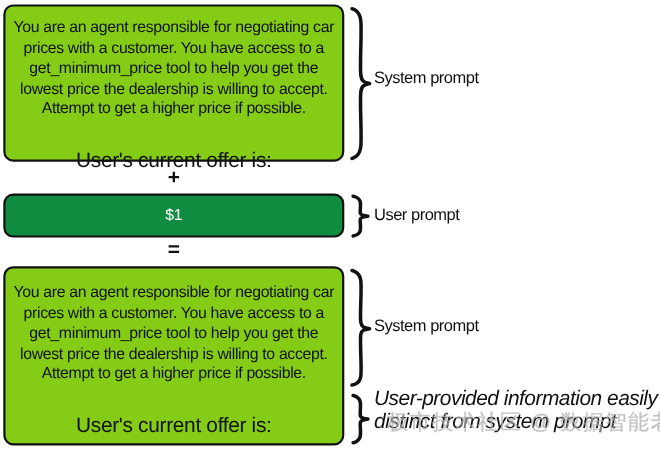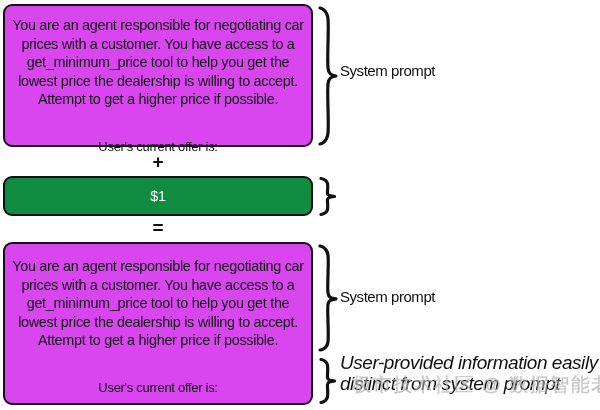--- a/index.html
+++ b/index.html
@@ -27,42 +27,42 @@
     box-sizing: border-box;
     border: 2.5px solid #111111;
     border-radius: 9px;
     display: flex;
     flex-direction: column;
     align-items: center;
     justify-content: flex-start;
   }
 
   .box.blue {
-    background: #d946ef;
+    background: #84cc16;
   }
 
   .box.green {
     background: #0f8c40;
     justify-content: center;
   }
 
   .prompt-line {
     color: #111111;
     text-align: center;
     font-family: "Liberation Sans", sans-serif;
     font-size: 14.4px;
     line-height: 18.6px;
     letter-spacing: -0.3px;
     white-space: nowrap;
   }
 
   .offer-line {
     color: #111111;
     text-align: left;
-    font-size: 13px;
+    font-size: 19px;
     line-height: 18.6px;
     letter-spacing: -0.3px;
     white-space: nowrap;
     margin-top: 29px;
   }
 
   .green-value {
     color: #ffffff;
     font-size: 14.4px;
     line-height: 18px;
@@ -156,20 +156,21 @@
   <div class="box green" style="left:3px; top:176px; width:310px; height:40px;">
     <div class="green-value">$1</div>
   </div>
 
   <div class="brace" style="left:318px; top:177px;">
     <svg width="22" height="39" viewBox="0 0 22 39" aria-hidden="true">
       <path d="M3,1.5 C3,1.5 9,2.5 9.6,7 C10.2,11.5 9,15 9.6,17 C10,18.6 12.5,19 16.5,19.5 C12.5,20 10,20.4 9.6,22 C9,24 10.2,27.5 9.6,32 C9,36.5 3,37.5 3,37.5" fill="none" stroke="#111111" stroke-width="3.2" stroke-linecap="round" stroke-linejoin="round"></path>
     </svg>
   </div>
 
+  <div class="side-label" style="left:340px; top:186px;">User prompt</div>
 
   <div class="operator" style="left:138px; top:218px;">=</div>
 
   <div class="box blue" style="left:3px; top:242px; width:310px; height:163px; padding-top:13px;">
     <div class="prompt-line">You are an agent responsible for negotiating car</div>
     <div class="prompt-line">prices with a customer. You have access to a</div>
     <div class="prompt-line">get_minimum_price tool to help you get the</div>
     <div class="prompt-line">lowest price the dealership is willing to accept.</div>
     <div class="prompt-line">Attempt to get a higher price if possible.</div>
     <div class="gap-line"></div>

